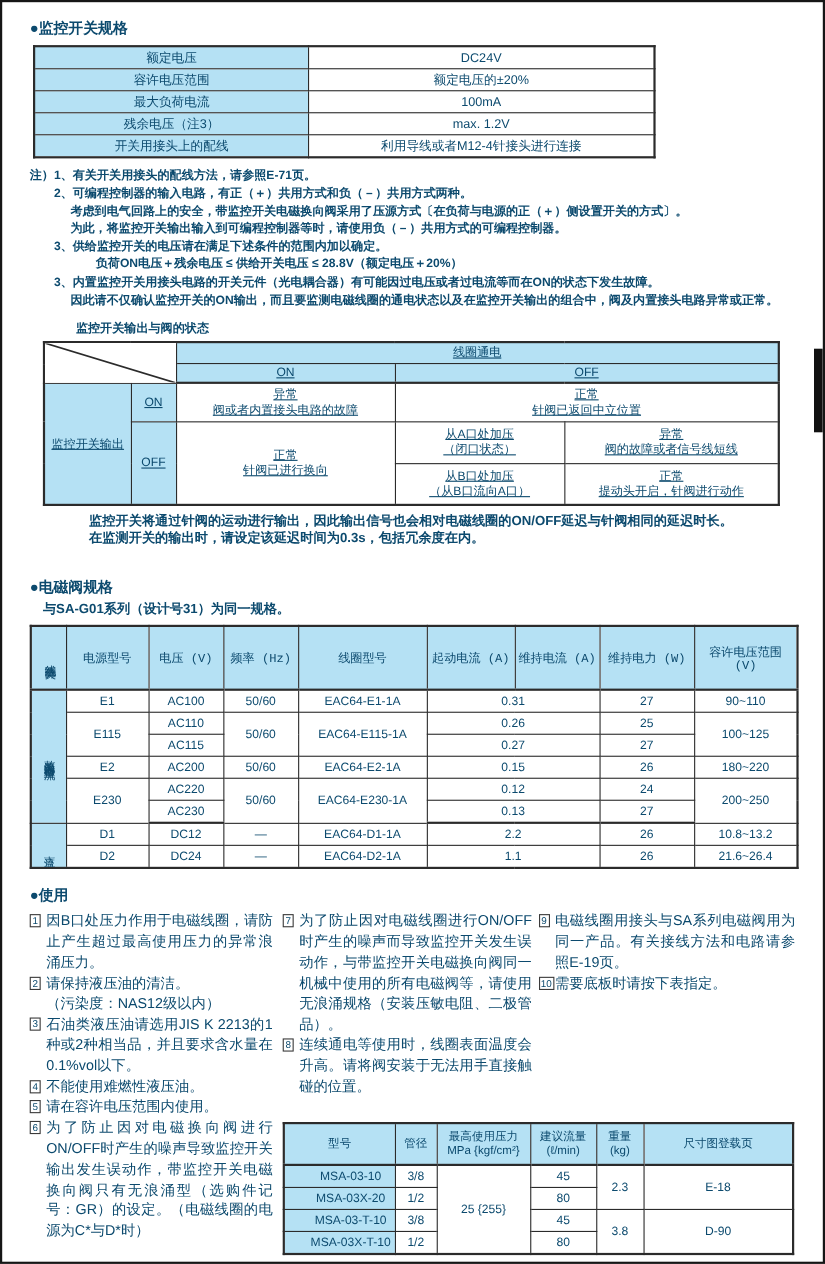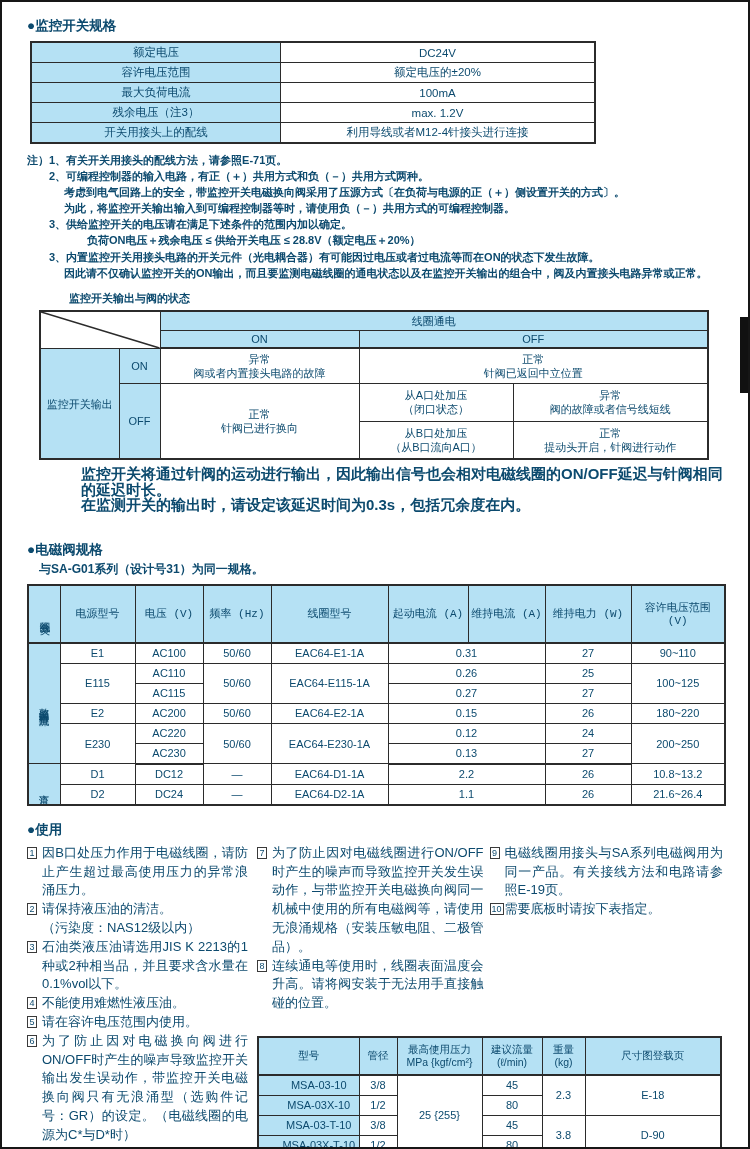--- a/index.html
+++ b/index.html
@@ -25,25 +25,25 @@
   .notes { margin:8px 0 0 0; font-size:11px; font-weight:600; line-height:16.1px; }
   .notes div { white-space:nowrap; }
   .pl1 { padding-left:22px; }
   .pl2 { padding-left:37px; }
   .pl3 { padding-left:60px; }
 
   
   .t2wrap { margin:10px 0 0 12px; }
   .t2title { font-size:11px; font-weight:600; margin:0 0 4px 30px; }
   .t2 { width:668px; border:2px solid #2b2b2b; }
-  .t2 td { border:1px solid #2b2b2b; font-size:11px; text-align:center; padding:1px 2px; line-height:14px; }
+  .t2 td { border:1px solid #2b2b2b; font-size:11px; text-align:center; padding:1px 2px; line-height:14px;text-decoration:underline; }
   .t2 .hdr-bottom { border-bottom:2px solid #2b2b2b; }
   .diag { position:relative; padding:0; background:#fff; }
   .diag svg { position:absolute; left:0; top:0; width:100%; height:100%; display:block; }
-  .postnotes { margin:6px 0 0 42px; font-size:15px; font-weight:600; line-height:15.5px; }
+  .postnotes { margin:6px 0 0 42px; font-size:12px; font-weight:600; line-height:15.5px; }
 
   
   .sub { font-size:12px; font-weight:600; margin:2px 0 0 12px; }
   .t3 { width:697px; border:2px solid #2b2b2b; margin-top:6px; }
   .t3 td, .t3 th { border:1px solid #2b2b2b; font-size:11px; font-weight:normal; text-align:center; padding:0 2px; }
   .t3 thead th { height:56px; border-bottom:2px solid #2b2b2b;font-family:Liberation Mono, monospace; }
   .t3 tbody td { height:19px; }
   .vtext { writing-mode:vertical-rl; text-orientation:upright; display:inline-block; font-size:10.5px; letter-spacing:1px; line-height:1; }
   .group-end td { border-bottom:2px solid #2b2b2b; }
 
@@ -312,21 +312,21 @@
           </tr>
           <tr>
             <td class="model blue">MSA-03-10</td>
             <td>3/8</td>
             <td rowspan="4">25 {255}</td>
             <td>45</td>
             <td rowspan="2">2.3</td>
             <td rowspan="2">E-18</td>
           </tr>
           <tr>
-            <td class="model blue">MSA-03X-10</td>
+            <td class="model blue">MSA-03X-20</td>
             <td>1/2</td>
             <td>80</td>
           </tr>
           <tr>
             <td class="model blue">MSA-03-T-10</td>
             <td>3/8</td>
             <td>45</td>
             <td rowspan="2">3.8</td>
             <td rowspan="2">D-90</td>
           </tr>

